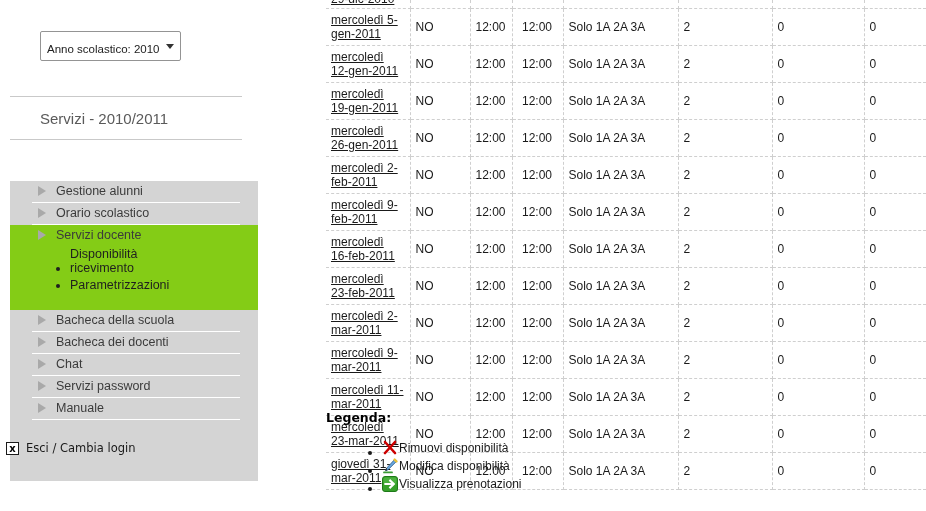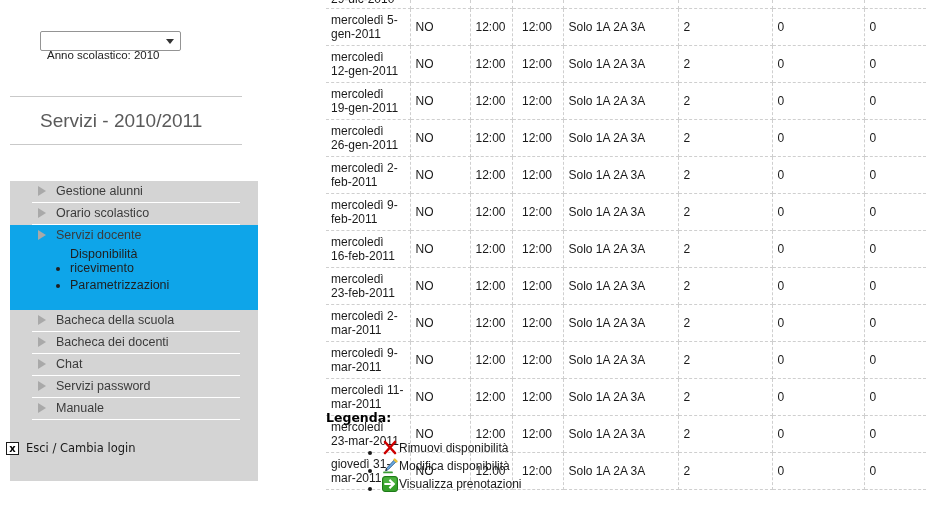--- a/index.html
+++ b/index.html
@@ -31,22 +31,22 @@
     left: 40px;
     top: 31px;
   }
   .year-select {
     font-family: "Liberation Sans", sans-serif;
     font-size: 11.5px;
     color: #222;
     background: #ffffff;
     border: 1px solid #949494;
     border-radius: 2px;
-    padding: 16px 20px 2px 6px;
-    height: 20px;
+    padding: 10px 20px 2px 6px;
+    height: 30px;
     line-height: 14px;
     box-sizing: border-box;
     position: relative;
     display: inline-block;
     white-space: nowrap;
     cursor: default;
   }
   .year-select .caret {
     position: absolute;
     right: 6px;
@@ -65,21 +65,21 @@
     top: 96px;
     width: 232px;
   }
   .hr-line {
     border-top: 1px solid #c9c9c9;
     height: 0;
     font-size: 0;
     line-height: 0;
   }
   #page-title {
-    font-size: 19px;
+    font-size: 15px;
     color: #5a5a5a;
     font-weight: normal;
     padding: 13px 0 12px 30px;
     letter-spacing: 0px;
     white-space: nowrap;
   }
 
   
   #menu-panel {
     position: absolute;
@@ -105,21 +105,21 @@
     position: absolute;
     left: 6px;
     top: 5px;
     width: 0;
     height: 0;
     border-top: 5px solid transparent;
     border-bottom: 5px solid transparent;
     border-left: 8px solid #a9a9a9;
   }
   .menu-group.selected {
-    background: #0ea5e9;
+    background: #84cc16;
   }
   .menu-group.selected .menu-item {
     border-bottom: none;
   }
   .submenu {
     list-style: disc;
     margin: 0;
     padding: 0 0 16px 60px;
     font-size: 12.5px;
     color: #1f1f1f;
@@ -190,21 +190,21 @@
     height: 8px;
     padding-top: 0;
     padding-bottom: 0;
     line-height: 8px;
     overflow: hidden;
     color: #1a1a1a;
   }
   table.avail tr.clipped td div {
     margin-top: -9px;
   }
-  .c-date   { width: 84px; }
+  .c-date   { width: 84px; text-decoration: underline; }
   .c-fest   { width: 60px; }
   .c-from   { width: 42px; text-align: center; }
   .c-to     { width: 51px; text-align: center; }
   .c-class  { width: 115px; }
   .c-num    { width: 94px; }
   .c-p1     { width: 92px; }
   .c-p2     { width: 62px; }
 
   
   #legend {

